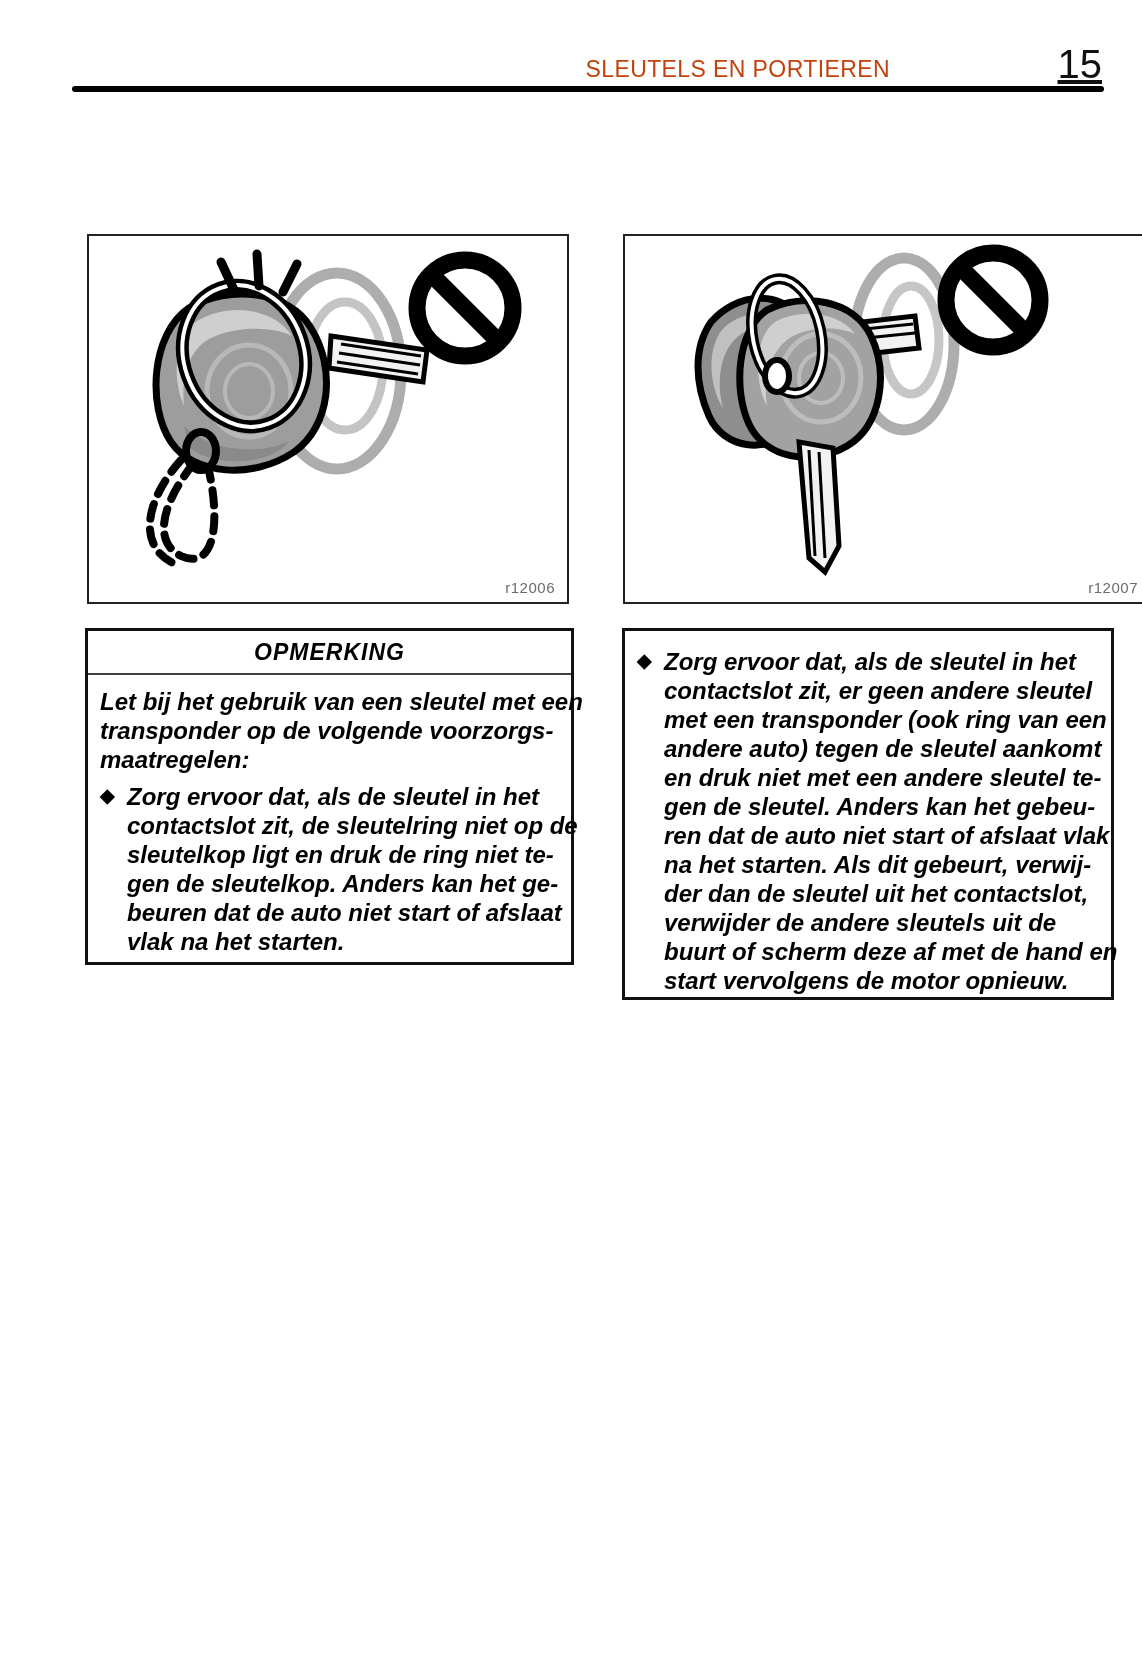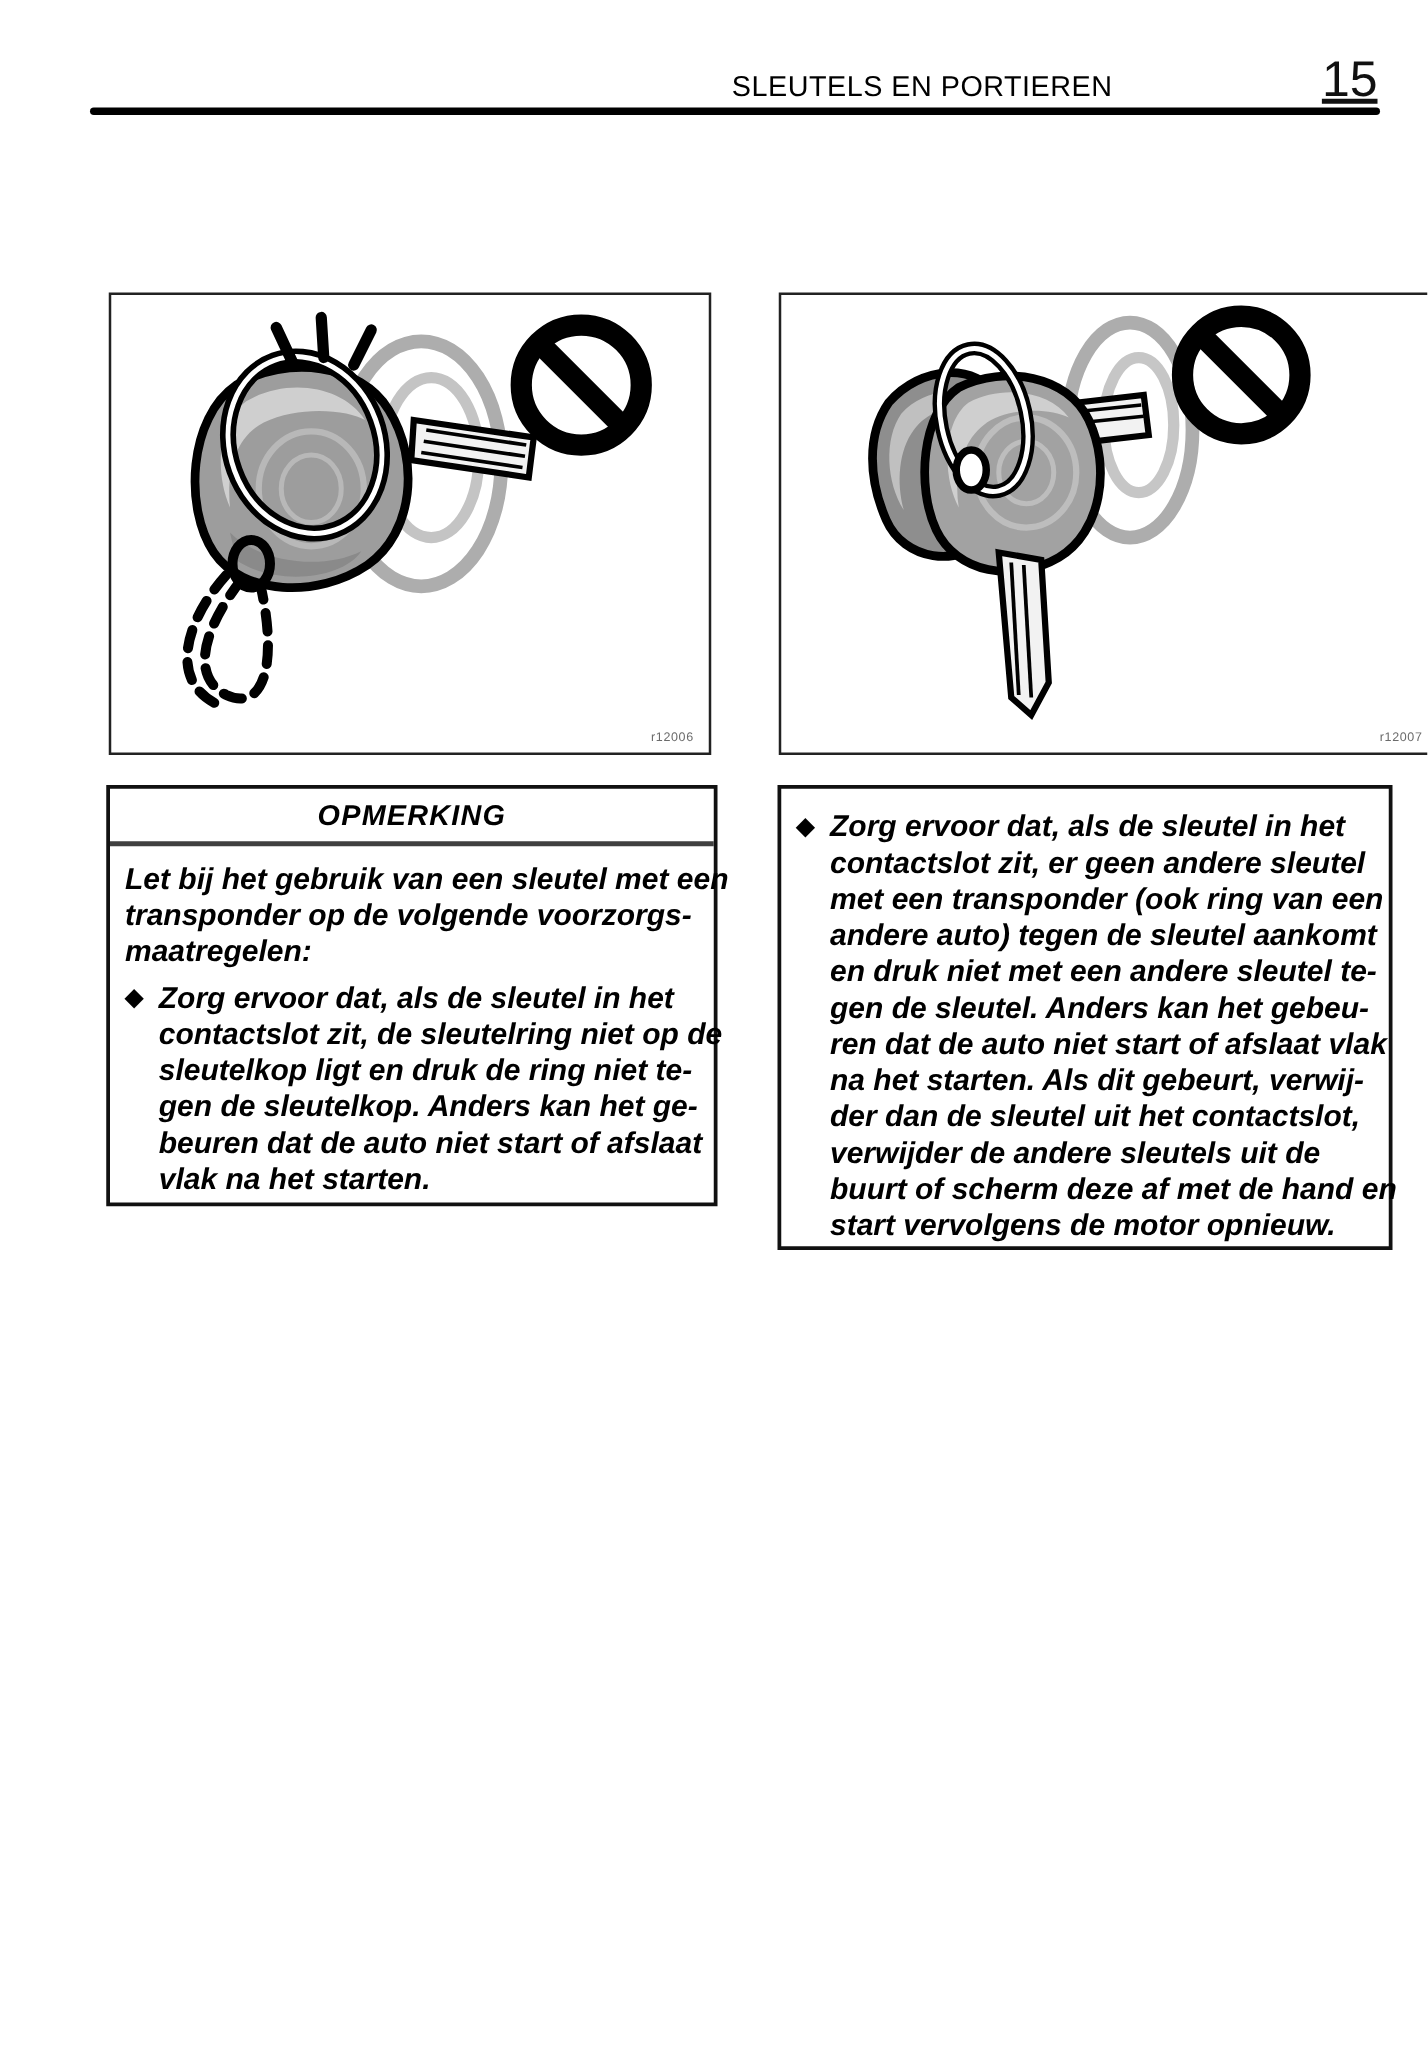--- a/index.html
+++ b/index.html
@@ -7,53 +7,53 @@
     position:relative;
     width:1142px;height:1654px;
     background:#ffffff;
     font-family:"Liberation Sans", sans-serif;
     color:#000;
     overflow:hidden;
   }
   
   .hdr-title{
     position:absolute; top:56px; right:252px;
-    font-size:23px; letter-spacing:0.4px; color:#000000;
+    font-size:23px; letter-spacing:0.4px; color:#c2410c;
     white-space:nowrap;
   }
   .hdr-pagenum{
     position:absolute; top:42px; right:40px;
     font-size:40px; color:#111;text-decoration:underline;
   }
   .hdr-rule{
     position:absolute; top:86px; left:72px;
     width:1032px; height:6px; background:#000; border-radius:3px;
   }
   
   .figbox{
     position:absolute; border:2px solid #222; background:#fff;
   }
   .figbox.left{ left:87px; top:234px; width:478px; height:366px; }
   .figbox.right{ left:623px; top:234px; width:477px; height:366px;padding-left:48px; }
   .figbox svg{ position:absolute; left:0; top:0; width:100%; height:100%; }
   .figlabel{
     position:absolute; right:12px; bottom:6px;
-    font-size:10px; color:#6b6b6b; letter-spacing:0.5px;
+    font-size:15px; color:#6b6b6b; letter-spacing:0.5px;
   }
   
   .notebox{
     position:absolute; border:3px solid #111; background:#fff;
     font-style:italic; font-weight:bold;
   }
   .notebox.left{ left:85px; top:628px; width:483px; height:331px; }
   .notebox.right{ left:622px; top:628px; width:486px; height:366px; }
   .note-title{
     height:42px; line-height:42px; text-align:center;
     font-size:23px; letter-spacing:1px;
-    border-bottom:4px solid #404040;
+    border-bottom:2px solid #404040;
   }
   .note-body{ padding:12px 8px 0 12px; }
   .note-body-r{ padding:16px 6px 0 12px; }
   .tline{ font-size:24px; line-height:29px; white-space:nowrap; }
   .bullet{ position:relative; padding-left:27px; margin-top:8px; }
   .bullet .diamond{
     position:absolute; left:0; top:2px;
     font-size:19px; font-style:normal;
   }
   .bullet0{ margin-top:0; }

